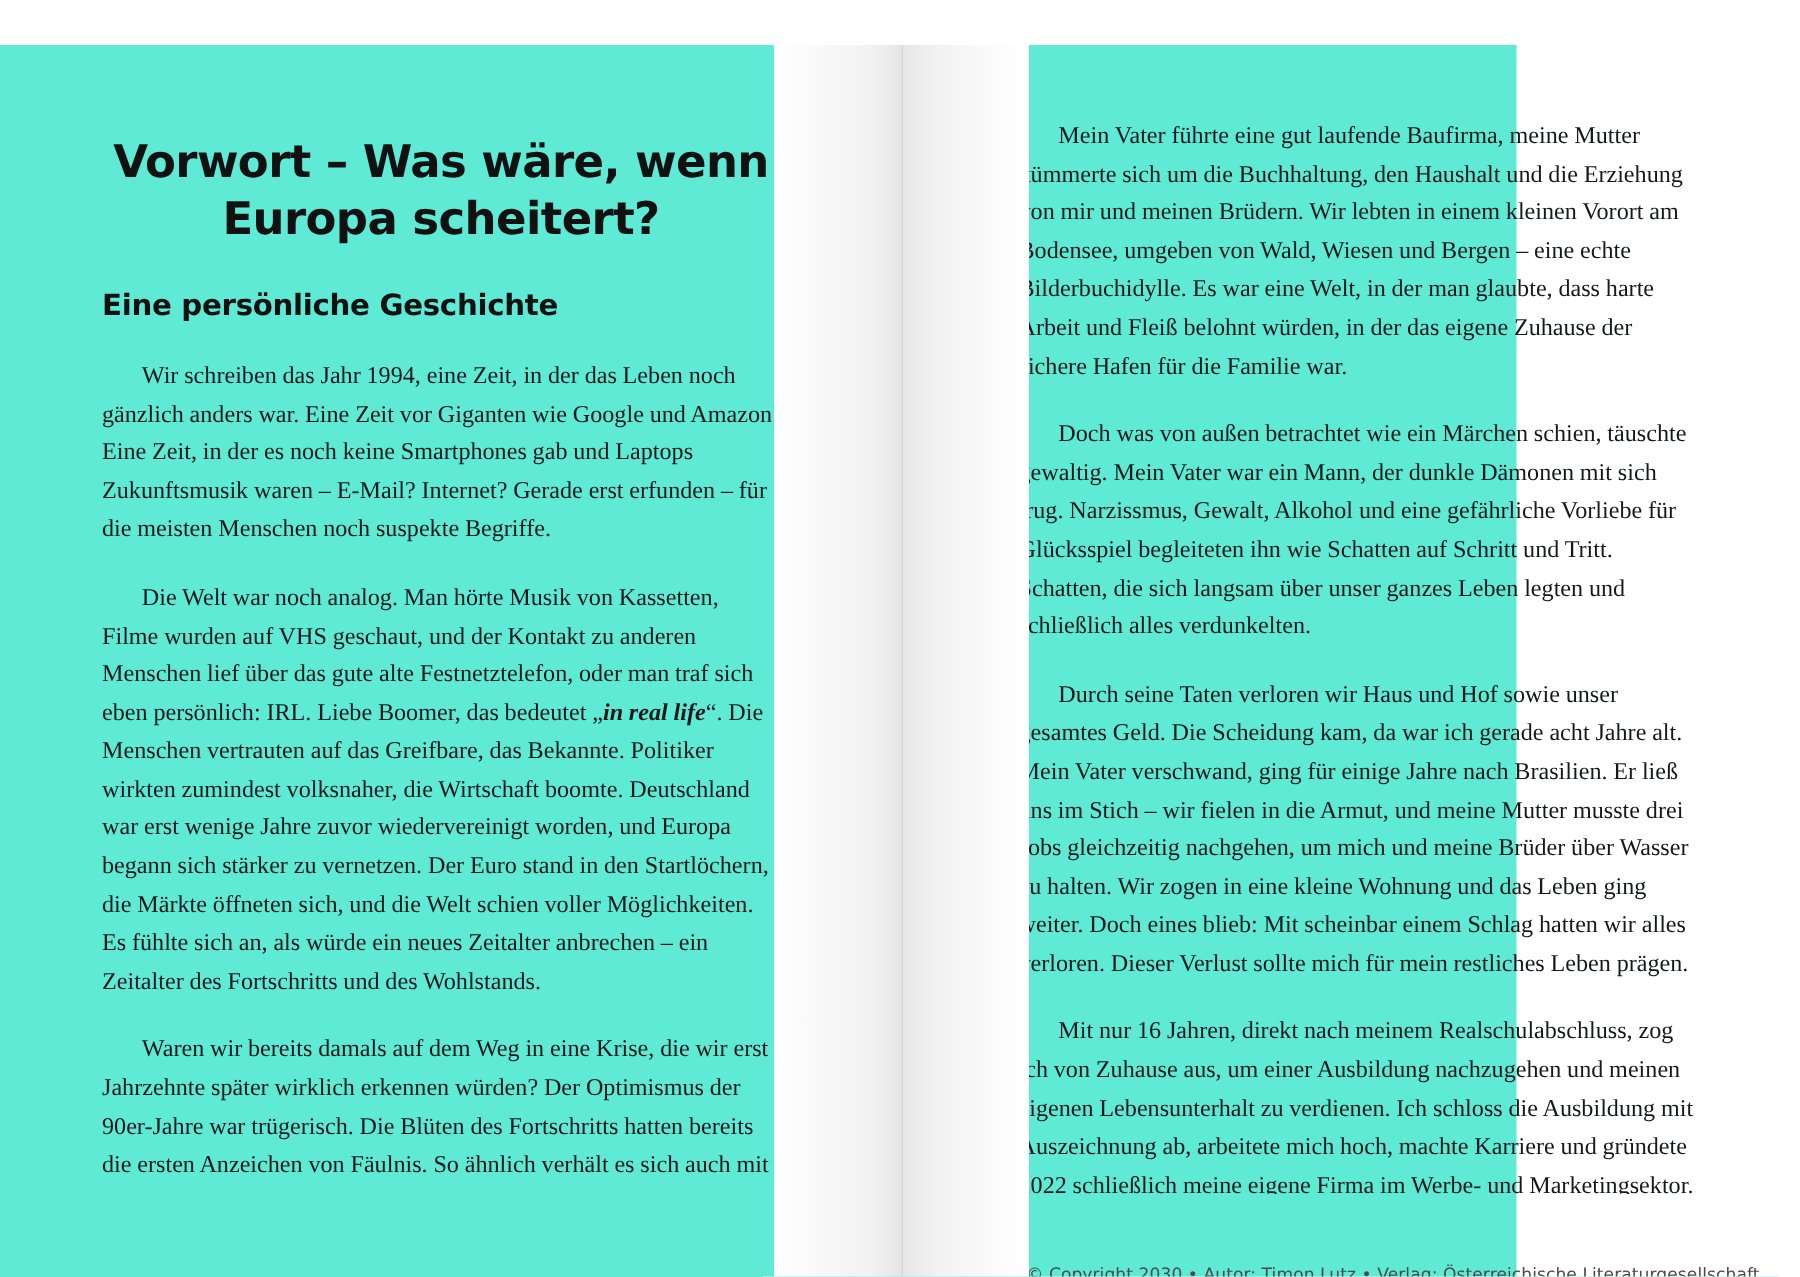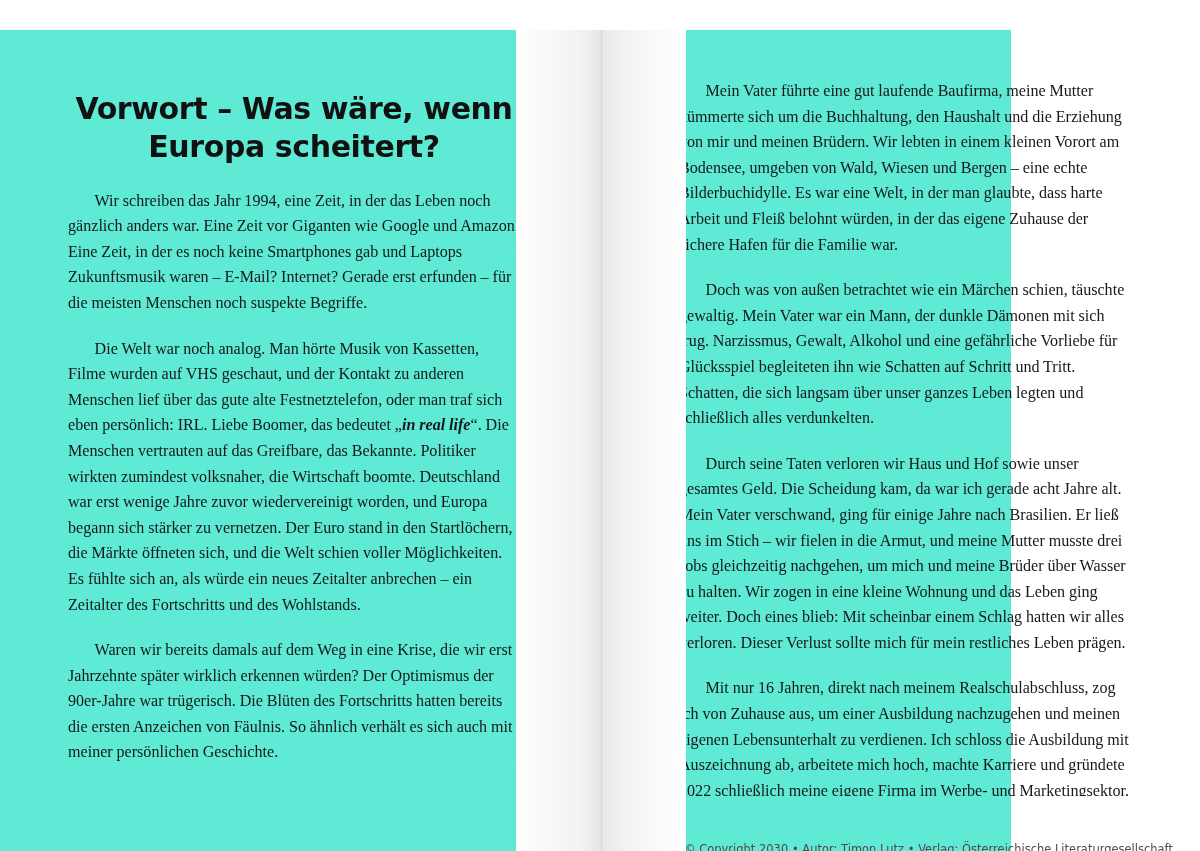--- a/index.html
+++ b/index.html
@@ -134,20 +134,21 @@
 </head>
 <body>
 
 <div class="book-spread">
 
   <div class="page page-left">
     <div class="page-body">
 
       <h1 class="chapter-title">Vorwort – Was wäre, wenn Europa scheitert?</h1>
 
+      <h2 class="chapter-subtitle">Eine persönliche Geschichte</h2>
 
       <p class="para first-para">Wir schreiben das Jahr 1994, eine Zeit, in der das Leben noch gänzlich anders war. Eine Zeit vor Giganten wie Google und Amazon. Eine Zeit, in der es noch keine Smartphones gab und Laptops Zukunftsmusik waren – E-Mail? Internet? Gerade erst erfunden – für die meisten Menschen noch suspekte Begriffe.</p>
 
       <p class="para"><span>Die Welt war noch analog. Man hörte Musik von Kassetten, Filme wurden auf VHS geschaut, und der Kontakt zu anderen Menschen lief über das gute alte Festnetztelefon, oder man traf sich eben persönlich: IRL. Liebe Boomer, das bedeutet </span><span>„</span><em>in real life</em><span>“</span><span>. Die Menschen vertrauten auf das Greifbare, das Bekannte. Politiker wirkten zumindest volksnaher, die Wirtschaft boomte. Deutschland war erst wenige Jahre zuvor wiedervereinigt worden, und Europa begann sich stärker zu vernetzen. Der Euro stand in den Startlöchern, die Märkte öffneten sich, und die Welt schien voller Möglichkeiten. Es fühlte sich an, als würde ein neues Zeitalter anbrechen – ein Zeitalter des Fortschritts und des Wohlstands.</span></p>
 
       <p class="para">Waren wir bereits damals auf dem Weg in eine Krise, die wir erst Jahrzehnte später wirklich erkennen würden? Der Optimismus der 90er-Jahre war trügerisch. Die Blüten des Fortschritts hatten bereits die ersten Anzeichen von Fäulnis. So ähnlich verhält es sich auch mit meiner persönlichen Geschichte.</p>
 
     </div>
 
   </div>

